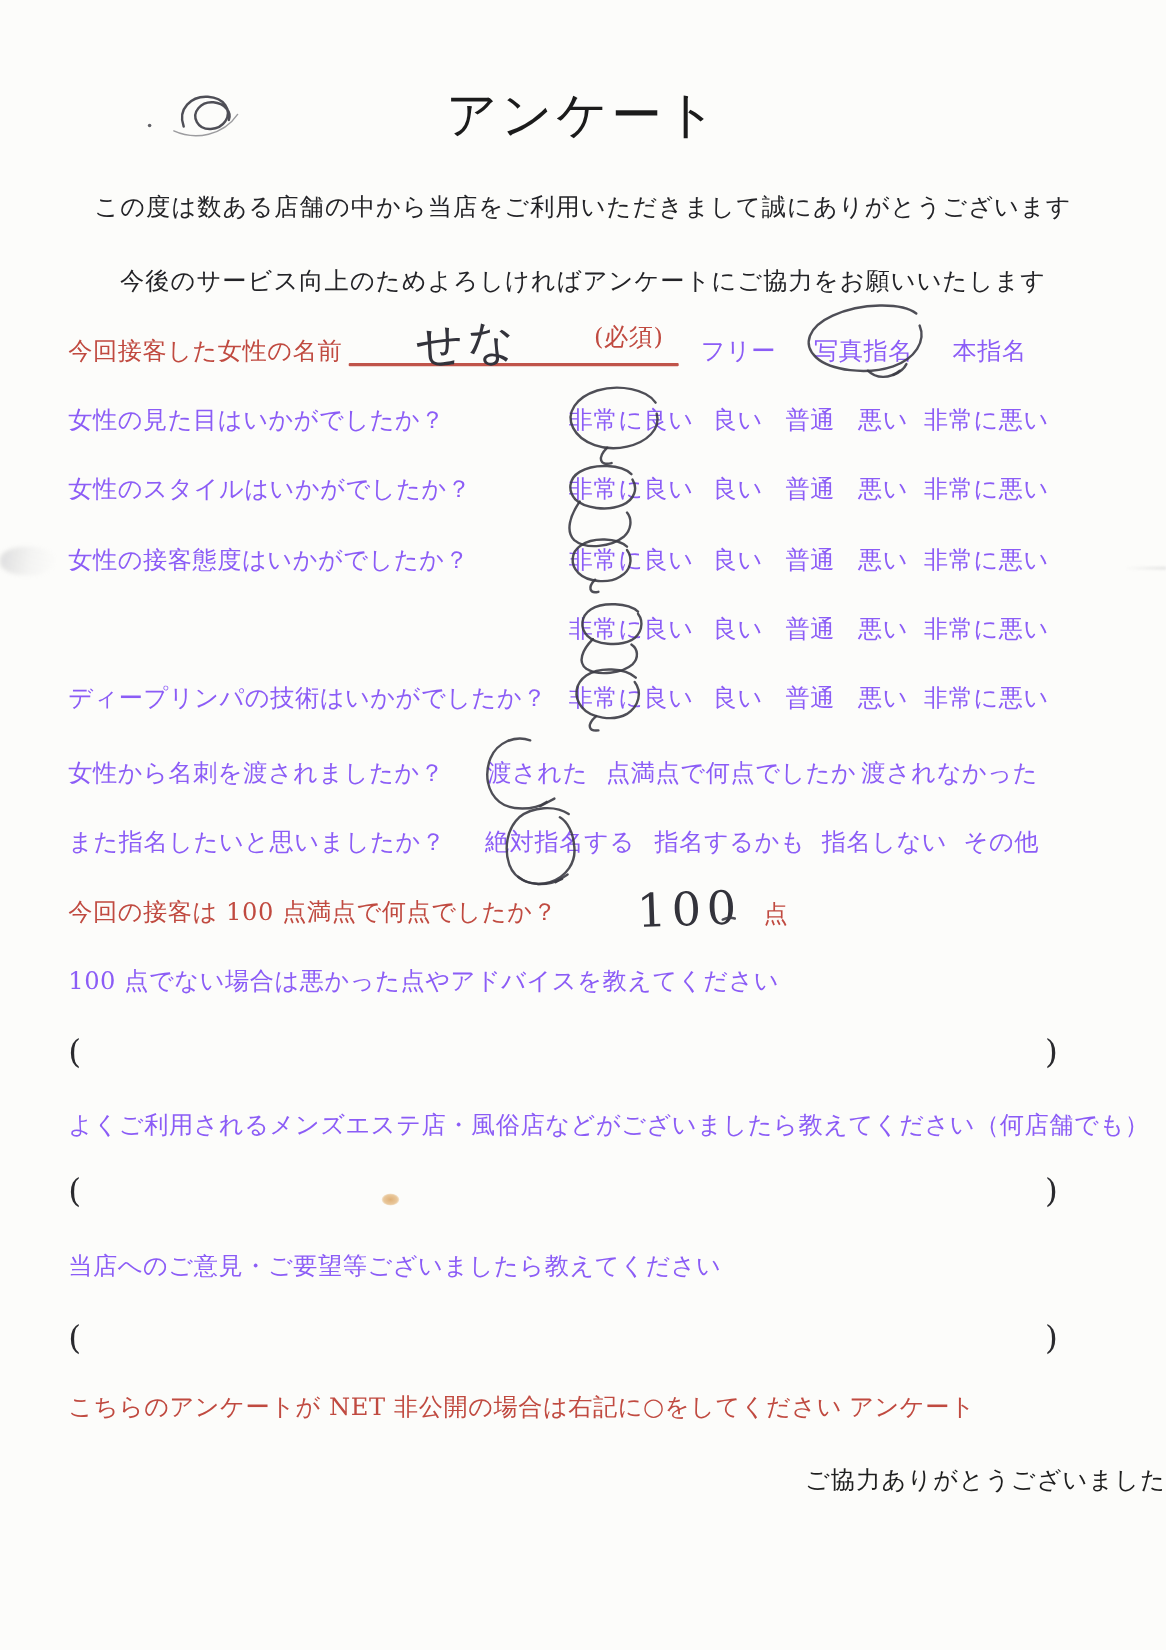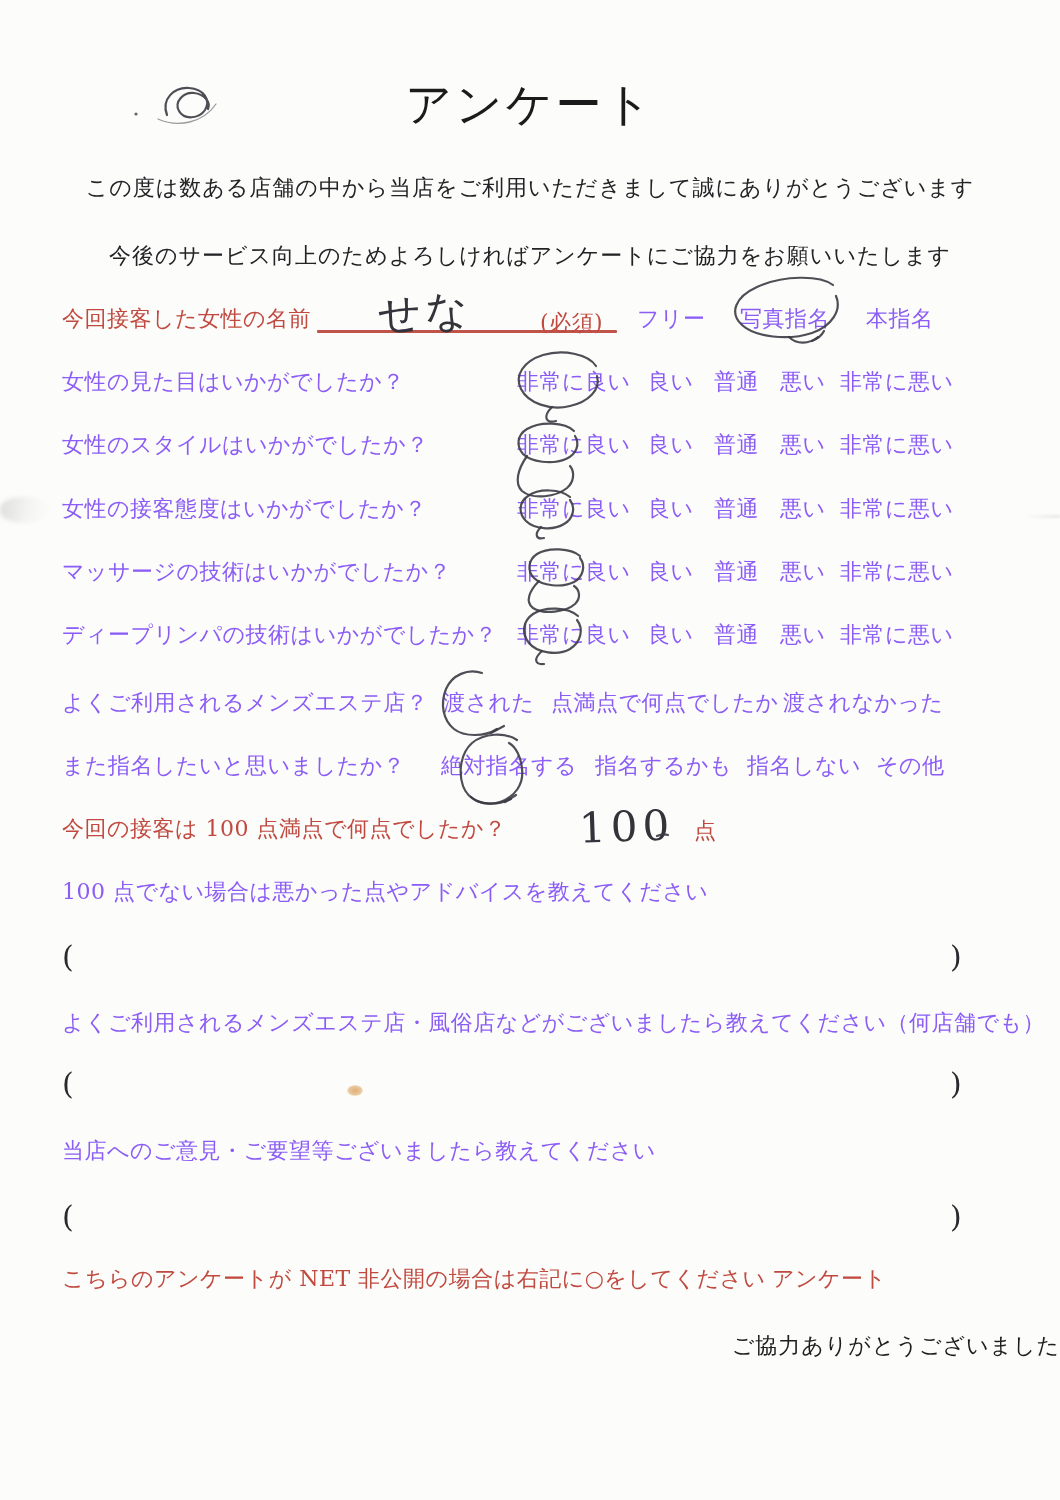--- a/index.html
+++ b/index.html
@@ -64,21 +64,21 @@
   <div class="abs stain"></div>
   <div class="abs edge-mark"></div>
 
   <div class="abs intro" style="top:173px">この度は数ある店舗の中から当店をご利用いただきまして誠にありがとうございます</div>
   <div class="abs title">アンケート</div>
   <div class="abs t red" style="left:62px;top:304px">今回接客した女性の名前</div>
 
   <div class="abs intro" style="top:241px">今後のサービス向上のためよろしければアンケートにご協力をお願いいたします</div>
   <div class="abs underline" style="left:317px;top:330px;width:300px"></div>
   <div class="abs hand hand-name" style="left:378px;top:284px">せな</div>
-  <div class="abs t red" style="left:540px;top:308px">(必須)</div>
+  <div class="abs t red" style="left:540px;top:292px">(必須)</div>
   <div class="abs t" style="left:637px;top:304px">フリー</div>
   <div class="abs t" style="left:740px;top:304px">写真指名</div>
   <div class="abs t" style="left:866px;top:304px">本指名</div>
 
   <div class="abs t" style="left:62px;top:367px">女性の見た目はいかがでしたか？</div>
   <div class="abs t" style="left:517px;top:367px">非常に良い</div>
   <div class="abs t" style="left:648px;top:367px">良い</div>
   <div class="abs t" style="left:714px;top:367px">普通</div>
   <div class="abs t" style="left:780px;top:367px">悪い</div>
   <div class="abs t" style="left:840px;top:367px">非常に悪い</div>
@@ -90,35 +90,34 @@
   <div class="abs t" style="left:780px;top:430px">悪い</div>
   <div class="abs t" style="left:840px;top:430px">非常に悪い</div>
 
   <div class="abs t" style="left:62px;top:494px">女性の接客態度はいかがでしたか？</div>
   <div class="abs t" style="left:517px;top:494px">非常に良い</div>
   <div class="abs t" style="left:648px;top:494px">良い</div>
   <div class="abs t" style="left:714px;top:494px">普通</div>
   <div class="abs t" style="left:780px;top:494px">悪い</div>
   <div class="abs t" style="left:840px;top:494px">非常に悪い</div>
 
-  <div class="abs t" style="left:62px;top:557px">マッサージの技術はいかがでしたか？</div>
   <div class="abs t" style="left:517px;top:557px">非常に良い</div>
   <div class="abs t" style="left:648px;top:557px">良い</div>
   <div class="abs t" style="left:714px;top:557px">普通</div>
   <div class="abs t" style="left:780px;top:557px">悪い</div>
   <div class="abs t" style="left:840px;top:557px">非常に悪い</div>
 
   <div class="abs t" style="left:62px;top:620px">ディープリンパの技術はいかがでしたか？</div>
   <div class="abs t" style="left:517px;top:620px">非常に良い</div>
   <div class="abs t" style="left:648px;top:620px">良い</div>
   <div class="abs t" style="left:714px;top:620px">普通</div>
   <div class="abs t" style="left:780px;top:620px">悪い</div>
   <div class="abs t" style="left:840px;top:620px">非常に悪い</div>
 
-  <div class="abs t" style="left:62px;top:688px">よくご利用されるメンズエステ店？</div>
+  <div class="abs t" style="left:62px;top:688px">女性から名刺を渡されましたか？</div>
   <div class="abs t" style="left:443px;top:688px">渡された</div>
   <div class="abs t" style="left:551px;top:688px">点満点で何点でしたか</div>
   <div class="abs t" style="left:783px;top:688px">渡されなかった</div>
 
   <div class="abs t" style="left:62px;top:751px">また指名したいと思いましたか？</div>
   <div class="abs t" style="left:441px;top:751px">絶対指名する</div>
   <div class="abs t" style="left:595px;top:751px">指名するかも</div>
   <div class="abs t" style="left:747px;top:751px">指名しない</div>
   <div class="abs t" style="left:876px;top:751px">その他</div>
 

